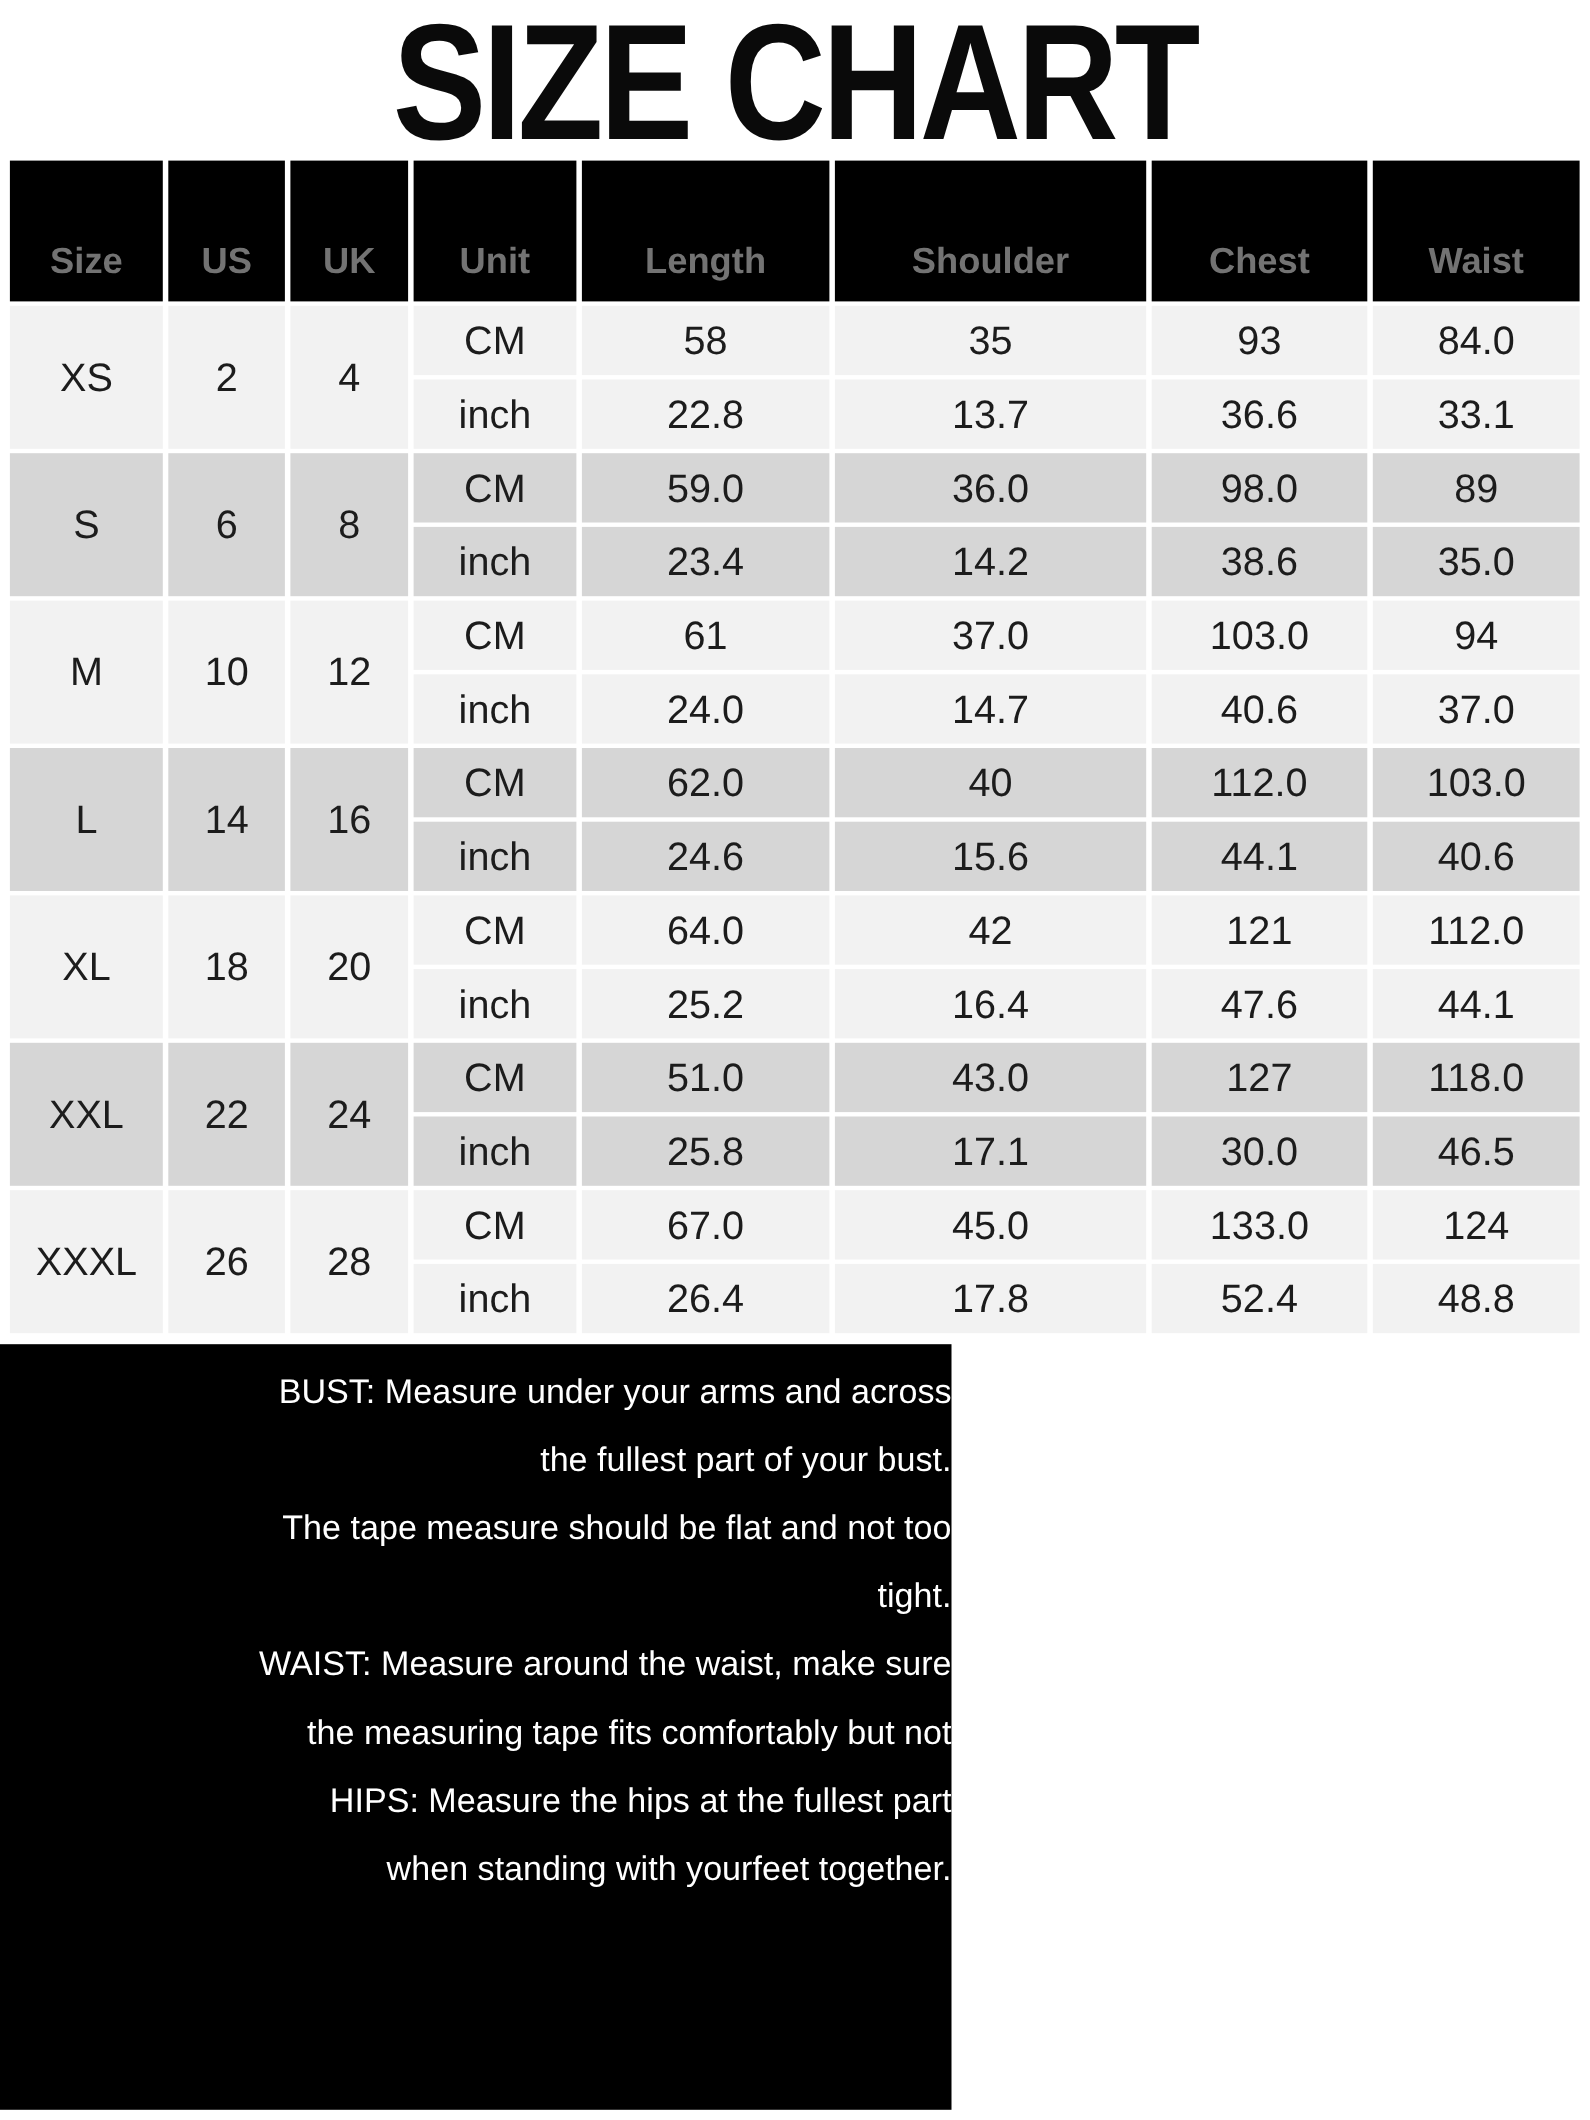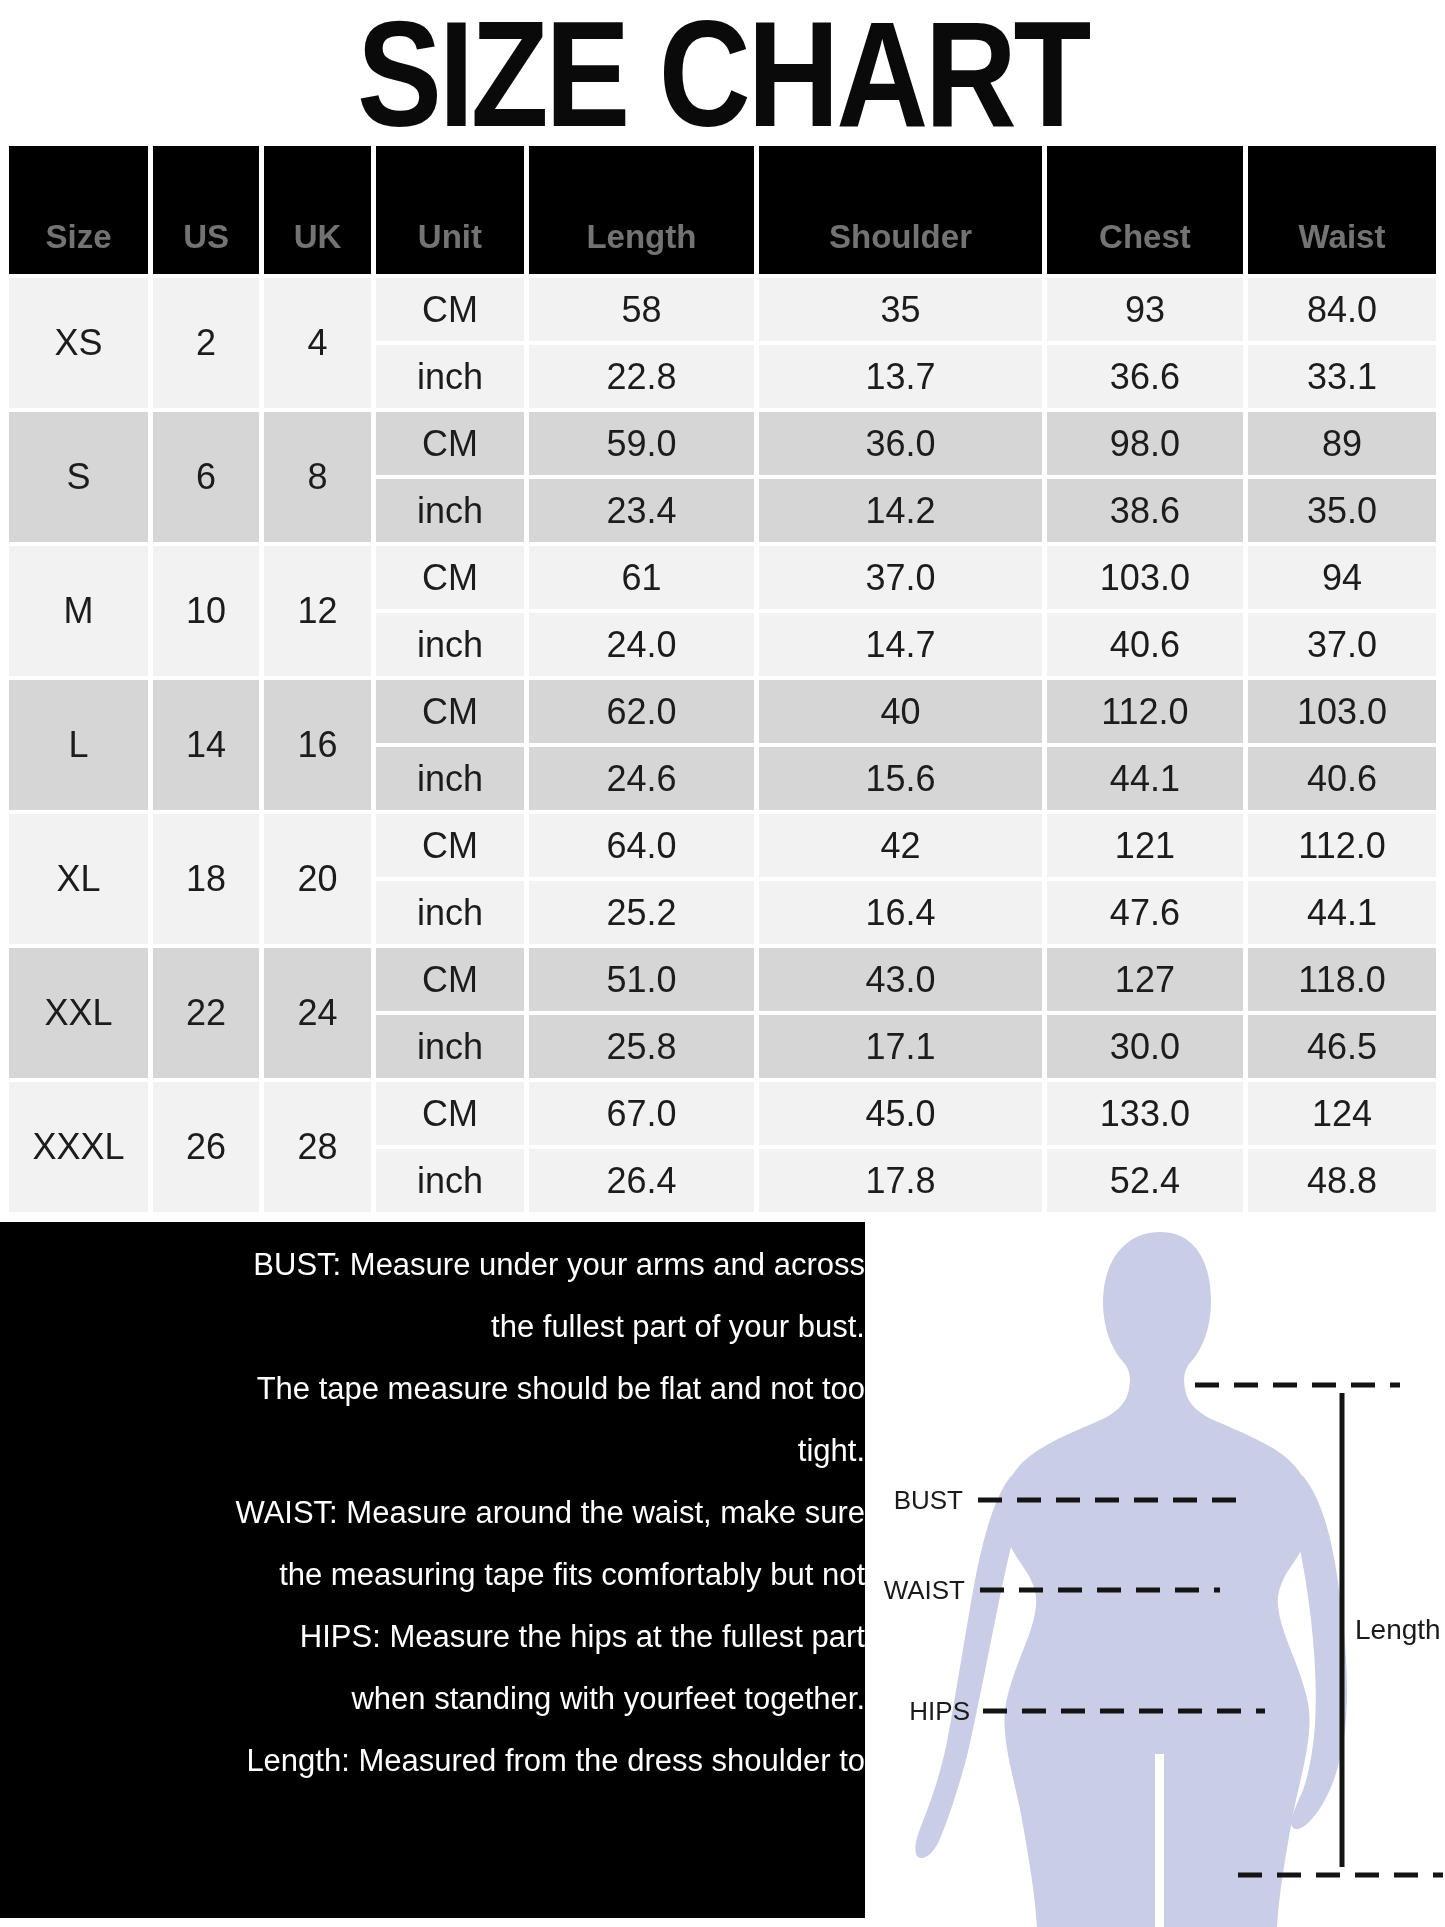--- a/index.html
+++ b/index.html
@@ -219,85 +219,16 @@
 
   <div class="instructions">
     <div class="line">BUST: Measure under your arms and across</div>
     <div class="line">the fullest part of your bust.</div>
     <div class="line">The tape measure should be flat and not too</div>
     <div class="line">tight.</div>
     <div class="line">WAIST: Measure around the waist, make sure</div>
     <div class="line">the measuring tape fits comfortably but not</div>
     <div class="line">HIPS: Measure the hips at the fullest part</div>
     <div class="line">when standing with yourfeet together.</div>
-    <div class="line">Length: Measured from the dress shoulder to</div>
   </div>
 
-  <div class="diagram">
-    <svg width="580" height="713" viewBox="0 0 580 713">
-
-      <g>
-        <path d="M295,18
-                 C261,18 238,46 238,88
-                 C238,113 246,135 259,149
-                 C265,156 266,165 264,175
-                 C262,188 253,197 240,204
-                 C204,220 168,233 151,256
-                 C140,271 135,287 137,305
-                 C140,332 158,350 165,364
-                 C170,374 172,382 171,392
-                 C168,422 148,452 141,489
-                 C135,522 148,560 156,600
-                 C164,645 170,680 172,713
-                 L412,713
-                 C414,680 420,645 428,600
-                 C436,560 449,522 443,489
-                 C436,452 416,422 413,392
-                 C412,382 414,374 419,364
-                 C426,350 444,332 447,305
-                 C449,287 444,271 433,256
-                 C416,233 380,220 344,204
-                 C331,197 322,188 320,175
-                 C318,165 319,156 325,149
-                 C338,135 346,113 346,88
-                 C346,46 329,18 295,18 Z" fill="#c9cde6"></path>
-        <path d="M146,262
-                 C128,284 116,332 108,377
-                 C100,422 92,472 84,517
-                 C78,552 68,582 58,607
-                 C52,622 48,634 52,642
-                 C58,648 68,640 74,627
-                 C84,604 94,572 102,542
-                 C110,507 118,467 126,427
-                 C134,387 142,347 150,317
-                 C156,294 160,277 163,267
-                 C158,260 151,260 146,262 Z" fill="#c9cde6"></path>
-        <path d="M438,262
-                 C456,284 466,321 472,361
-                 C478,401 482,441 482,476
-                 C482,511 478,541 468,568
-                 C462,584 454,598 444,608
-                 C436,616 428,618 426,610
-                 C426,602 432,590 438,576
-                 C444,560 448,536 450,511
-                 C452,476 450,441 446,406
-                 C442,371 436,336 428,306
-                 C424,291 420,276 418,268
-                 C426,260 433,260 438,262 Z" fill="#c9cde6"></path>
-
-        <rect x="290" y="540" width="9" height="173" fill="#ffffff"></rect>
-      </g>
-
-      <line class="dash" x1="330" y1="171" x2="535" y2="171"></line>
-      <line class="solid" x1="477" y1="179" x2="477" y2="653"></line>
-      <line class="dash" x1="113" y1="286" x2="373" y2="286"></line>
-      <line class="dash" x1="115" y1="376" x2="355" y2="376"></line>
-      <line class="dash" x1="118" y1="497" x2="400" y2="497"></line>
-      <line class="dash" x1="373" y1="661" x2="578" y2="661"></line>
-
-      <text class="diag-label" x="98" y="295" text-anchor="end">BUST</text>
-      <text class="diag-label" x="100" y="385" text-anchor="end">WAIST</text>
-      <text class="diag-label" x="105" y="506" text-anchor="end">HIPS</text>
-      <text class="length-label" x="490" y="425" text-anchor="start">Length</text>
-    </svg>
-  </div>
 
 </div>
 
 </body></html>

